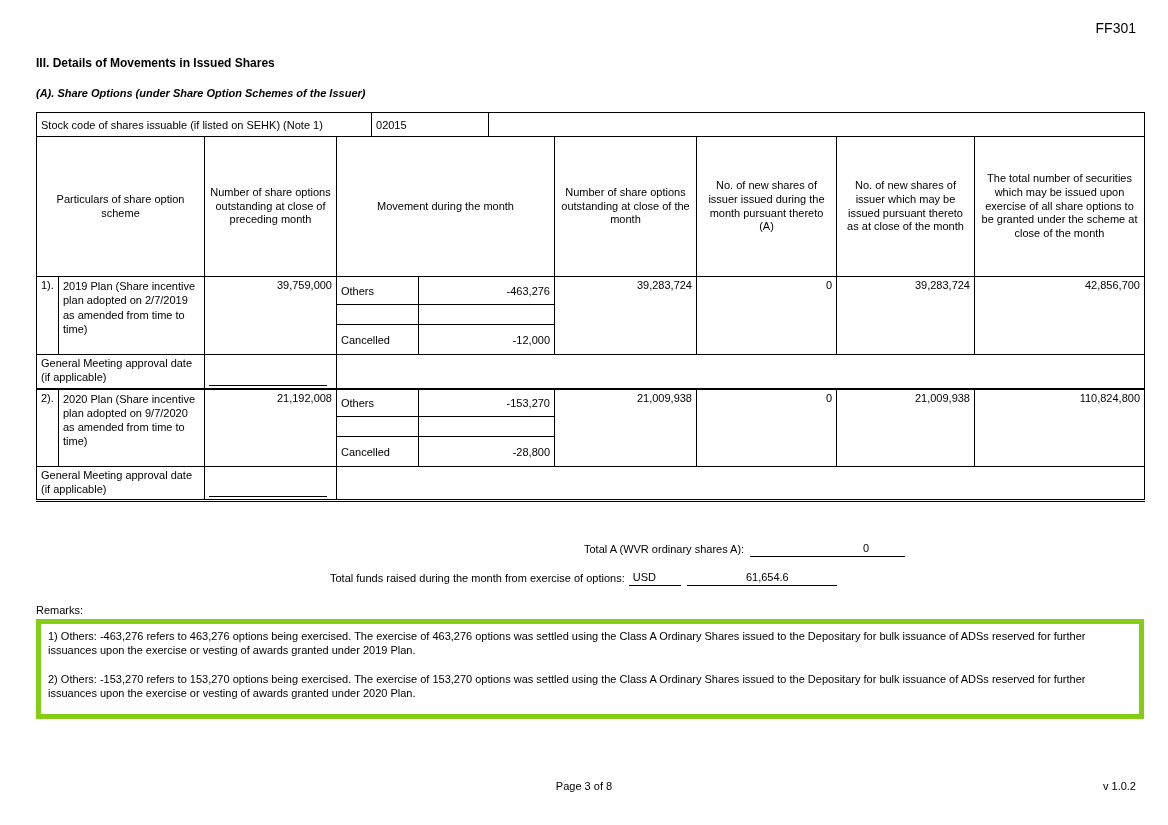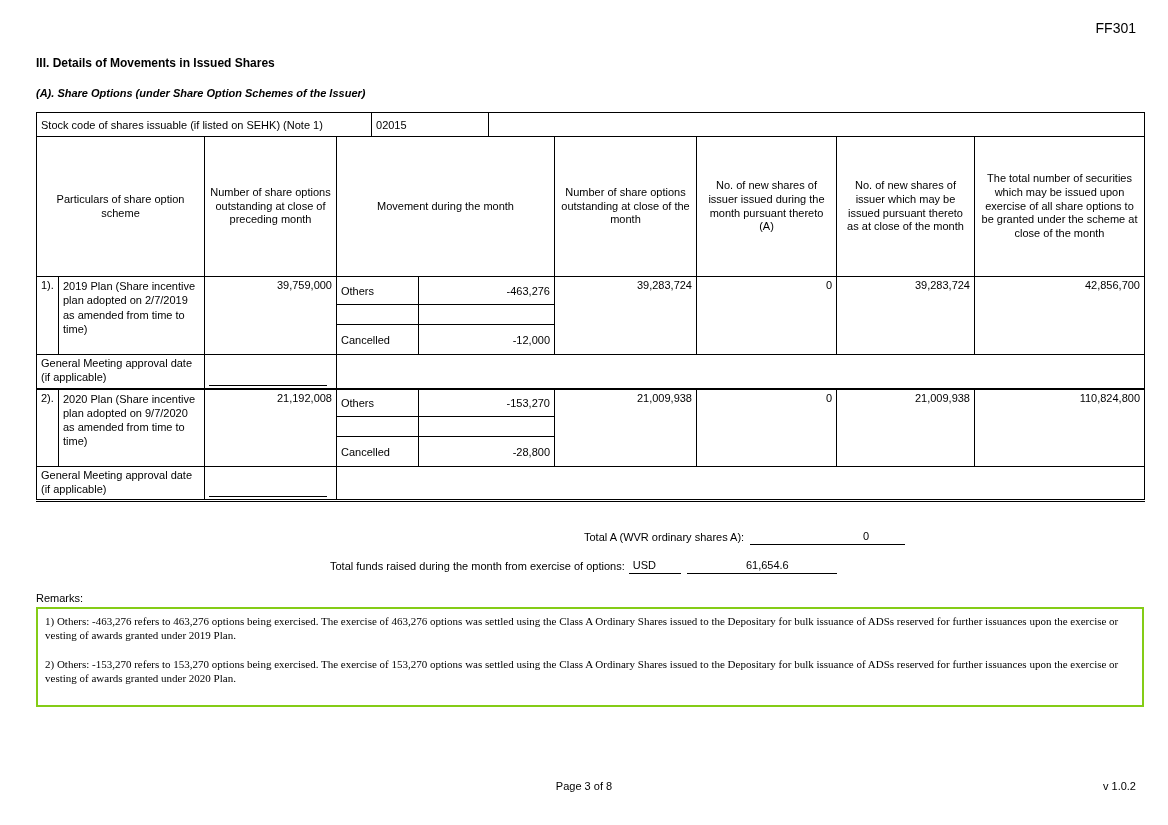--- a/index.html
+++ b/index.html
@@ -36,45 +36,44 @@
   .sub-row-2 { height: 20px; }
   .sub-row-3 { height: 30px; }
   .gm-row { height: 34px; }
   .gm-row td { vertical-align: bottom; }
   .gm-row .gm-text { vertical-align: top; padding-top: 2px; line-height: 1.25; }
   .gm-sep td { border-bottom: 2px solid #000; }
   .gm-end td { border-bottom: 3px double #000; }
   .gm-underline { width: 96%; border-bottom: 1px solid #000; height: 14px; }
   .scheme-cell { line-height: 1.3; }
 
-  .totals { margin-top: 28px; }
+  .totals { margin-top: 40px; }
   .total-row { display: flex; align-items: flex-end; }
   .total-row-a { margin-left: 548px; margin-bottom: 14px; }
   .total-row-funds { margin-left: 294px; }
   .total-label { padding-bottom: 2px; }
   .value-box {
     border-bottom: 1px solid #000;
     width: 155px; margin-left: 6px;
     text-align: right; padding: 0 36px 2px 0;
   }
   .value-box-funds { width: 150px; padding-right: 48px; }
   .currency-box {
     border-bottom: 1px solid #000;
     width: 52px; margin-left: 4px;
     padding: 0 0 2px 4px;
   }
 
   .remarks { margin-top: 18px; }
   .remarks-title { margin-bottom: 3px; }
   .remarks-box {
-    border: 2px solid #84cc16;
+    border: 5px solid #84cc16;
     padding: 5px 7px 12px 7px;
     min-height: 100px;
     line-height: 1.3;
-    font-family: Liberation Serif, serif;
   }
   .remark-item { margin: 0 0 14px 0; }
   .remark-item:last-child { margin-bottom: 0; }
 
   .footer { position: absolute; left: 30px; top: 780px; width: 1108px; }
   .footer-page { position: absolute; left: 0; width: 1108px; text-align: center; }
   .footer-version { position: absolute; right: 2px; top: 0; }
 </style>
 </head>
 <body>

